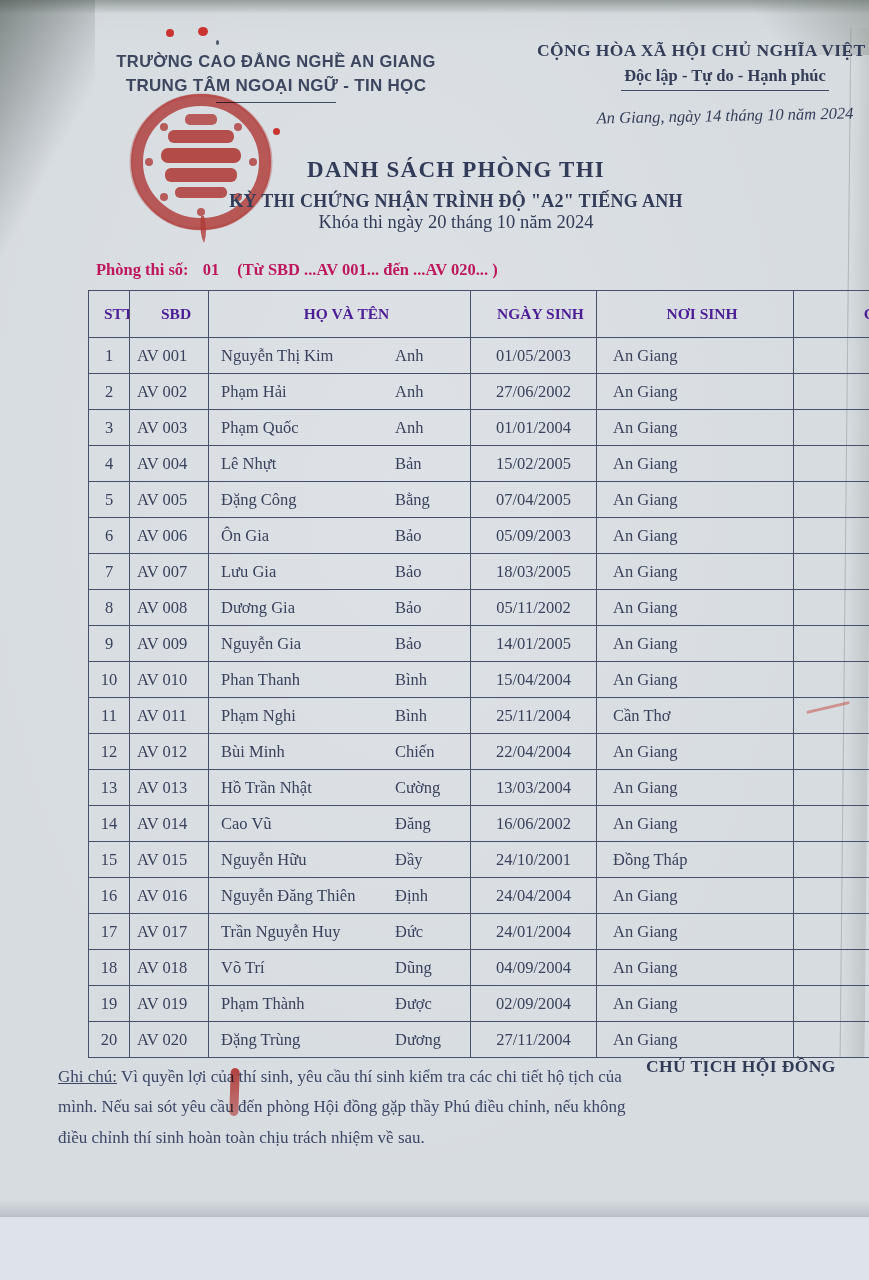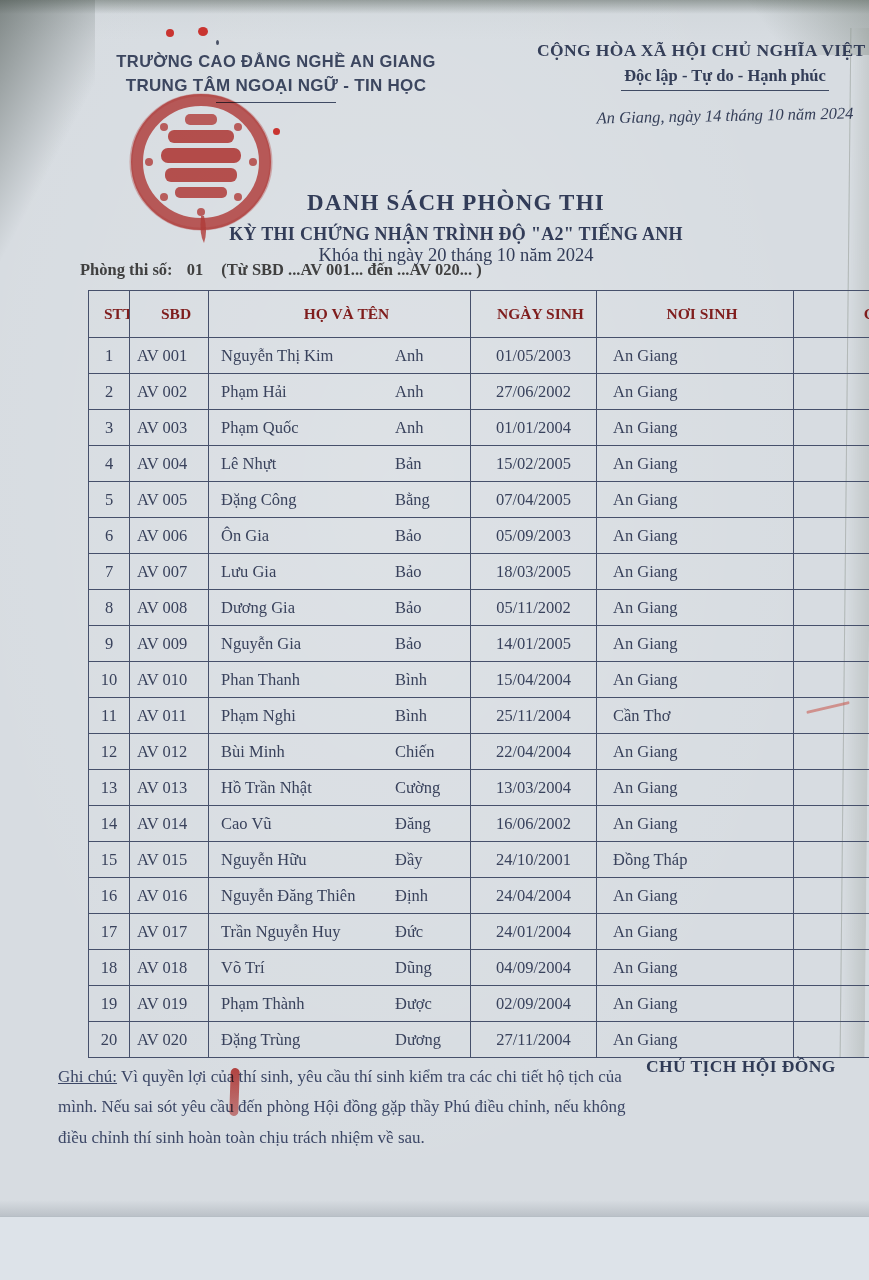--- a/index.html
+++ b/index.html
@@ -47,33 +47,33 @@
   .speck{position:absolute;border-radius:50%;background:#c93430;}
   .ink-speck{position:absolute;border-radius:50%;background:#4a5266;}
   .pen-mark-note{position:absolute;left:230px;top:1068px;width:9px;height:48px;border-radius:5px;
     background:linear-gradient(180deg, rgba(201,45,40,.85), rgba(201,45,40,.55));
     transform:rotate(2deg);mix-blend-mode:multiply;}
   .pen-mark-table{position:absolute;left:806px;top:706px;width:44px;height:3px;border-radius:2px;
     background:rgba(200,70,58,.5);transform:rotate(-13deg);}
 
   
   .title-block{position:absolute;left:165px;top:157px;width:582px;text-align:center;color:#323c58;}
-  .doc-title{font-size:23px;font-weight:bold;letter-spacing:1.2px;margin-top:33px;}
+  .doc-title{font-size:23px;font-weight:bold;letter-spacing:1.2px;}
   .doc-subtitle{font-size:18px;font-weight:bold;margin-top:8px;letter-spacing:.3px;}
   .doc-session{font-size:18.5px;}
-  .room-line{position:absolute;left:80px;top:260px;font-size:16.5px;font-weight:bold;color:#404040;
+  .room-line{position:absolute;left:96px;top:260px;font-size:16.5px;font-weight:bold;color:#be185d;
     white-space:nowrap;}
   .room-line .num{margin-left:10px;}
   .room-line .range{margin-left:14px;}
 
   
   table.roster{position:absolute;left:88px;top:290px;width:900px;border-collapse:collapse;
     table-layout:fixed;color:#39425c;}
   table.roster th, table.roster td{border:1.6px solid #46506b;overflow:hidden;}
-  table.roster th{font-size:15.5px;font-weight:bold;height:44px;text-align:center;color:#7f1d1d;padding-left:15px;}
+  table.roster th{font-size:15.5px;font-weight:bold;height:44px;text-align:center;color:#4c1d95;padding-left:15px;}
   table.roster td{font-size:16.5px;height:33px;vertical-align:middle;}
   td.c-stt{text-align:center;font-size:16px;}
   td.c-sbd{padding-left:7px;}
   td.c-name{position:relative;padding-left:12px;}
   td.c-name .given{position:absolute;left:186px;top:50%;transform:translateY(-50%);}
   td.c-dob{text-align:center;}
   td.c-pob{padding-left:16px;}
 
   
   .note{position:absolute;left:58px;top:1062px;width:575px;font-size:17px;line-height:1.78;

